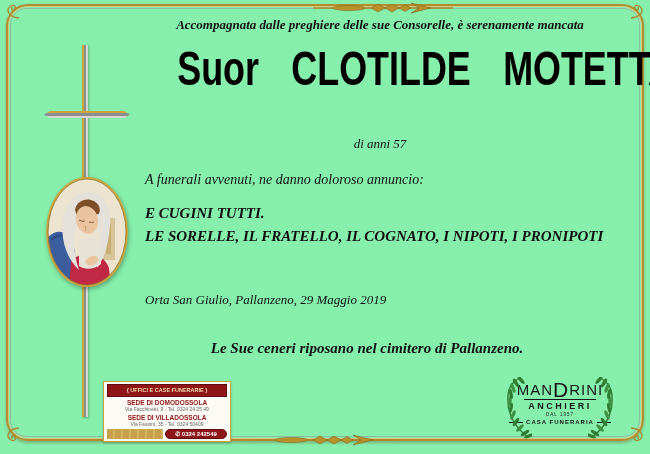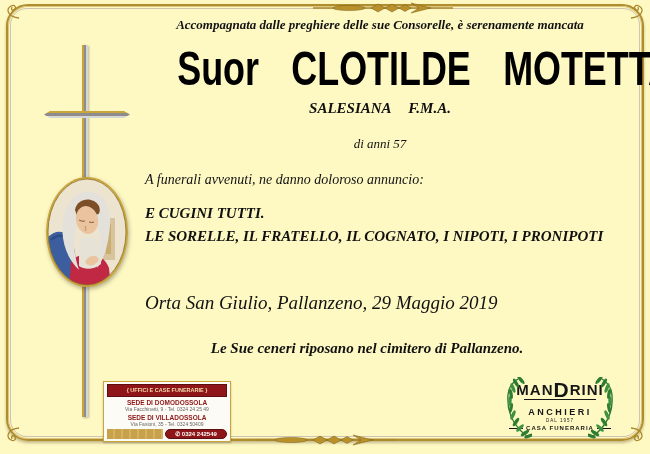--- a/index.html
+++ b/index.html
@@ -1,16 +1,16 @@
 <!DOCTYPE html>
 <html><head>
 <meta charset="utf-8">
 <style>
   html,body{margin:0;padding:0;background:#fff;}
-  .page{position:relative;width:650px;height:454px;background:#fef9c3;overflow:hidden;
+  .page{position:relative;width:650px;height:454px;background:#86efac;overflow:hidden;
         font-family:"Liberation Serif",serif;color:#111;}
 
   
   .frame-outer{position:absolute;left:6px;right:6px;top:4px;bottom:13px;
         border:2px solid #b08d2e;border-radius:22px;
         box-shadow:0 2px 3px rgba(110,90,50,.40), inset 0 0 0 1px #dcc67e;}
   .frame-inner{position:absolute;left:10px;right:10px;top:8px;bottom:17px;
         border:1px solid rgba(150,130,155,.45);border-radius:17px;}
   .ornament{position:absolute;width:140px;height:16px;}
   .ornament-top{top:0;left:calc(50% + 58px);transform:translateX(-50%);}
@@ -39,21 +39,21 @@
         font-family:"Liberation Sans",sans-serif;font-weight:700;font-size:46px;
         white-space:pre;word-spacing:8px;transform:scale(.78,1.03);transform-origin:50% 50%;color:#000;}
   .t-order{position:absolute;top:100px;left:140px;width:480px;text-align:center;
         font-style:italic;font-weight:700;font-size:15px;white-space:pre;word-spacing:5px;}
   .t-age{position:absolute;top:136px;left:140px;width:480px;text-align:center;
         font-style:italic;font-size:13px;}
   .t-notice{position:absolute;top:172px;left:145px;font-style:italic;font-size:14px;}
   .t-family{position:absolute;top:202px;left:145px;width:492px;
         font-style:italic;font-weight:700;font-size:15px;line-height:1.5;}
   .t-family div{white-space:nowrap;}
-  .t-dateline{position:absolute;top:292px;left:145px;font-style:italic;font-size:19px;}
+  .t-dateline{position:absolute;top:292px;left:145px;font-style:italic;font-size:13px;}
   .t-resting{position:absolute;top:340px;left:87px;width:560px;text-align:center;
         font-style:italic;font-weight:700;font-size:15px;}
 
   
   .agency{position:absolute;left:103px;top:381px;width:126px;height:59px;
         background:#fdfbf5;border:1px solid #caa53c;box-shadow:0 1px 2px rgba(0,0,0,.25);
         font-family:"Liberation Sans",sans-serif;}
   .agency-header{height:11px;margin:2px 3px 1px;background:#8e1518;border:1px solid #5f0d0f;
         color:#f3dfae;font-size:5.5px;font-weight:700;text-align:center;line-height:10px;}
   .office-name{color:#8e1518;font-weight:700;font-size:6.5px;text-align:center;margin-top:2px;}
@@ -62,24 +62,24 @@
   .strip-left{flex:1;background:repeating-linear-gradient(90deg,#c8a24b 0 6px,#d4b264 6px 8px);}
   .strip-pill{width:60px;background:#8e1518;border:1px solid #5f0d0f;border-radius:5px;
         color:#fff;font-size:6px;font-weight:700;text-align:center;line-height:9px;}
 
   
   .mandrini{position:absolute;left:498px;top:375px;width:124px;height:67px;text-align:center;
         font-family:"Liberation Sans",sans-serif;color:#161616;}
   .laurel{position:absolute;top:2px;width:34px;height:62px;}
   .laurel-left{left:0;}
   .laurel-right{right:0;transform:scaleX(-1);}
-  .brand{margin-top:7px;font-weight:700;font-size:15px;letter-spacing:1px;line-height:16px;}
+  .brand{margin-top:7px;font-weight:400;font-size:15px;letter-spacing:1px;line-height:16px;}
   .brand .bd{font-size:21px;vertical-align:-2px;}
   .sub{font-size:9px;font-weight:700;letter-spacing:2.5px;width:72px;margin:1px auto 0;
-        border-top:1px solid #161616;padding-top:7px;}
+        border-top:1px solid #161616;padding-top:1px;}
   .since{font-size:4.5px;letter-spacing:1px;margin-top:1px;}
   .tagline{font-size:6px;font-weight:700;letter-spacing:1px;margin-top:2px;
         display:flex;align-items:center;justify-content:center;gap:3px;}
   .tagline::before,.tagline::after{content:"";flex:0 0 14px;height:1px;background:#161616;}
 </style>
 </head>
 <body>
 
 <div class="page">
 
@@ -141,21 +141,20 @@
       <path d="M34,44 q3,2 6,1" stroke="#8a5a34" stroke-width="1" fill="none"></path>
       <path d="M44,46 q3,1 5,0" stroke="#8a5a34" stroke-width="1" fill="none"></path>
       <path d="M40,50 q2,3 0,5" stroke="#c49067" stroke-width="1" fill="none"></path>
       <path d="M40,86 C44,78 52,78 54,84 C50,90 44,92 40,86 Z" fill="#e9c49e"></path>
     </g>
     <ellipse cx="42" cy="56" rx="39" ry="53" fill="none" stroke="#8a6d1f" stroke-width=".8"></ellipse>
   </svg>
 
   <div class="t-intro">Accompagnata dalle preghiere delle sue Consorelle, è serenamente mancata</div>
   <div class="t-name">Suor  CLOTILDE  MOTETTA</div>
-  <div class="t-order">SALESIANA  F.M.A.</div>
   <div class="t-age">di anni 57</div>
   <div class="t-notice">A funerali avvenuti, ne danno doloroso annuncio:</div>
   <div class="t-family">
     <div>E CUGINI TUTTI.</div>
     <div>LE SORELLE, IL FRATELLO, IL COGNATO, I NIPOTI, I PRONIPOTI</div>
   </div>
   <div class="t-dateline">Orta San Giulio, Pallanzeno, 29 Maggio 2019</div>
   <div class="t-resting">Le Sue ceneri riposano nel cimitero di Pallanzeno.</div>
 
   <div class="agency">

